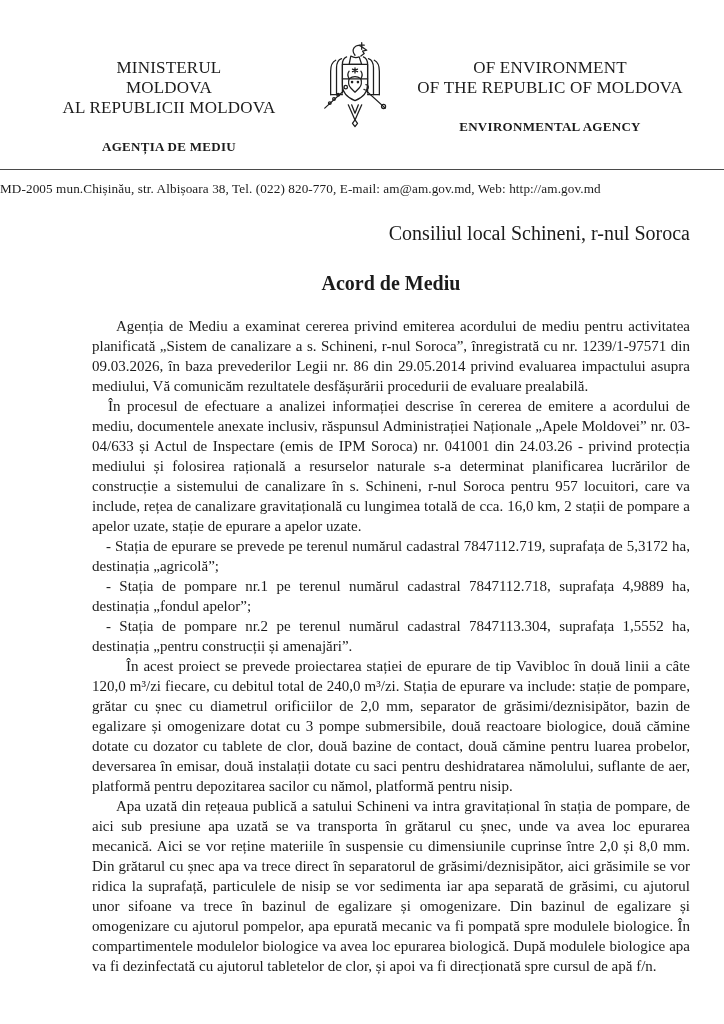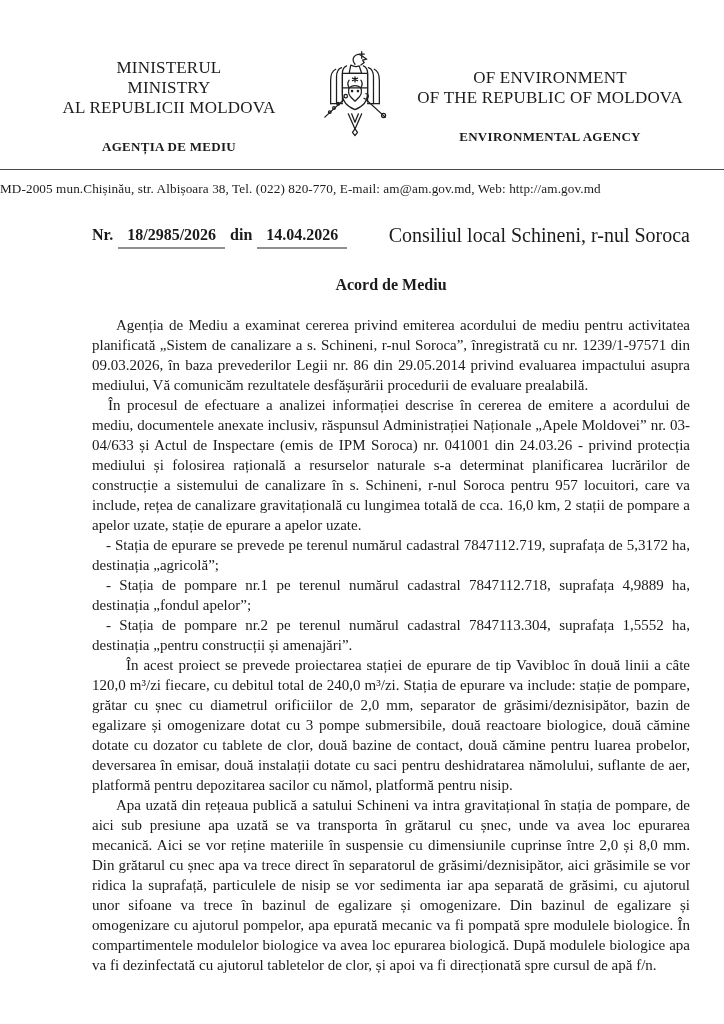--- a/index.html
+++ b/index.html
@@ -11,21 +11,21 @@
     background: #ffffff;
     font-family: "Liberation Serif", "DejaVu Serif", serif;
     color: #1b1b1b;
     overflow: hidden;
     box-sizing: border-box;
   }
   
   .letterhead {
     display: flex;
     justify-content: space-between;
-    align-items: center;
+    align-items: flex-start;
     padding: 36px 40px 0 44px;
   }
   .h-col {
     margin-top: 22px;
     text-align: center;
     font-size: 17px;
     line-height: 20px;
     letter-spacing: 0.2px;
   }
   .h-col.left  { width: 250px; }
@@ -73,21 +73,21 @@
   }
   .addressee {
     font-weight: normal;
     font-size: 20px;
     padding-left: 10px;
   }
   .doc-title {
     margin-top: 27px;
     text-align: center;
     font-weight: bold;
-    font-size: 16px;
+    font-size: 20px;
   }
   .body-text { margin-top: 21px; }
   .body-text p {
     margin: 0;
     font-size: 15px;
     line-height: 20px;
     text-align: justify;
   }
   .in-xs { text-indent: 14px; }
   .in-sm { text-indent: 16px; }
@@ -95,21 +95,21 @@
   .in-lg { text-indent: 34px; }
 </style>
 </head>
 <body>
 
 <div class="page">
 
   <div class="letterhead">
     <div class="h-col left">
       <div>MINISTERUL</div>
-      <div>MINISTRY</div>
+      <div>MOLDOVA</div>
       <div>AL REPUBLICII MOLDOVA</div>
       <div class="agency">AGENȚIA DE MEDIU</div>
     </div>
 
     <div class="emblem">
       <svg viewBox="0 0 100 112" width="84" height="104" aria-hidden="true">
         <g fill="none" stroke="#1f1f1f" stroke-width="1.5" stroke-linecap="round" stroke-linejoin="round">
 
           <path d="M58,2 v8 M55,5 h6"></path>
 
@@ -163,23 +163,20 @@
   </div>
 
   <hr class="rule">
 
   <div class="address-line">MD-2005 mun.Chișinău, str. Albișoara 38, Tel. (022) 820-770, E-mail: am@am.gov.md, Web: http://am.gov.md</div>
 
   <div class="content">
 
     <div class="ref-row">
       <div class="ref-left">
-        <div class="ref-line">
-          <span class="lbl">Nr.</span><span class="val">18/2985/2026</span><span class="lbl">din</span><span class="val">14.04.2026</span>
-        </div>
       </div>
       <div class="addressee">Consiliul local Schineni, r-nul Soroca</div>
     </div>
 
     <div class="doc-title">Acord de Mediu</div>
 
     <div class="body-text">
       <p class="in-md">Agenția de Mediu a examinat cererea privind emiterea acordului de mediu pentru activitatea planificată „Sistem de canalizare a s. Schineni, r-nul Soroca”, înregistrată cu nr. 1239/1-97571 din 09.03.2026, în baza prevederilor Legii nr. 86 din 29.05.2014 privind evaluarea impactului asupra mediului, Vă comunicăm rezultatele desfășurării procedurii de evaluare prealabilă.</p>
       <p class="in-sm">În procesul de efectuare a analizei informației descrise în cererea de emitere a acordului de mediu, documentele anexate inclusiv, răspunsul Administrației Naționale „Apele Moldovei” nr. 03-04/633 și Actul de Inspectare (emis de IPM Soroca) nr. 041001 din 24.03.26 - privind protecția mediului și folosirea rațională a resurselor naturale s-a determinat planificarea lucrărilor de construcție a sistemului de canalizare în s. Schineni, r-nul Soroca pentru 957 locuitori, care va include, rețea de canalizare gravitațională cu lungimea totală de cca. 16,0 km, 2 stații de pompare a apelor uzate, stație de epurare a apelor uzate.</p>
       <p class="in-xs">- Stația de epurare se prevede pe terenul numărul cadastral 7847112.719, suprafața de 5,3172 ha, destinația „agricolă”;</p>

